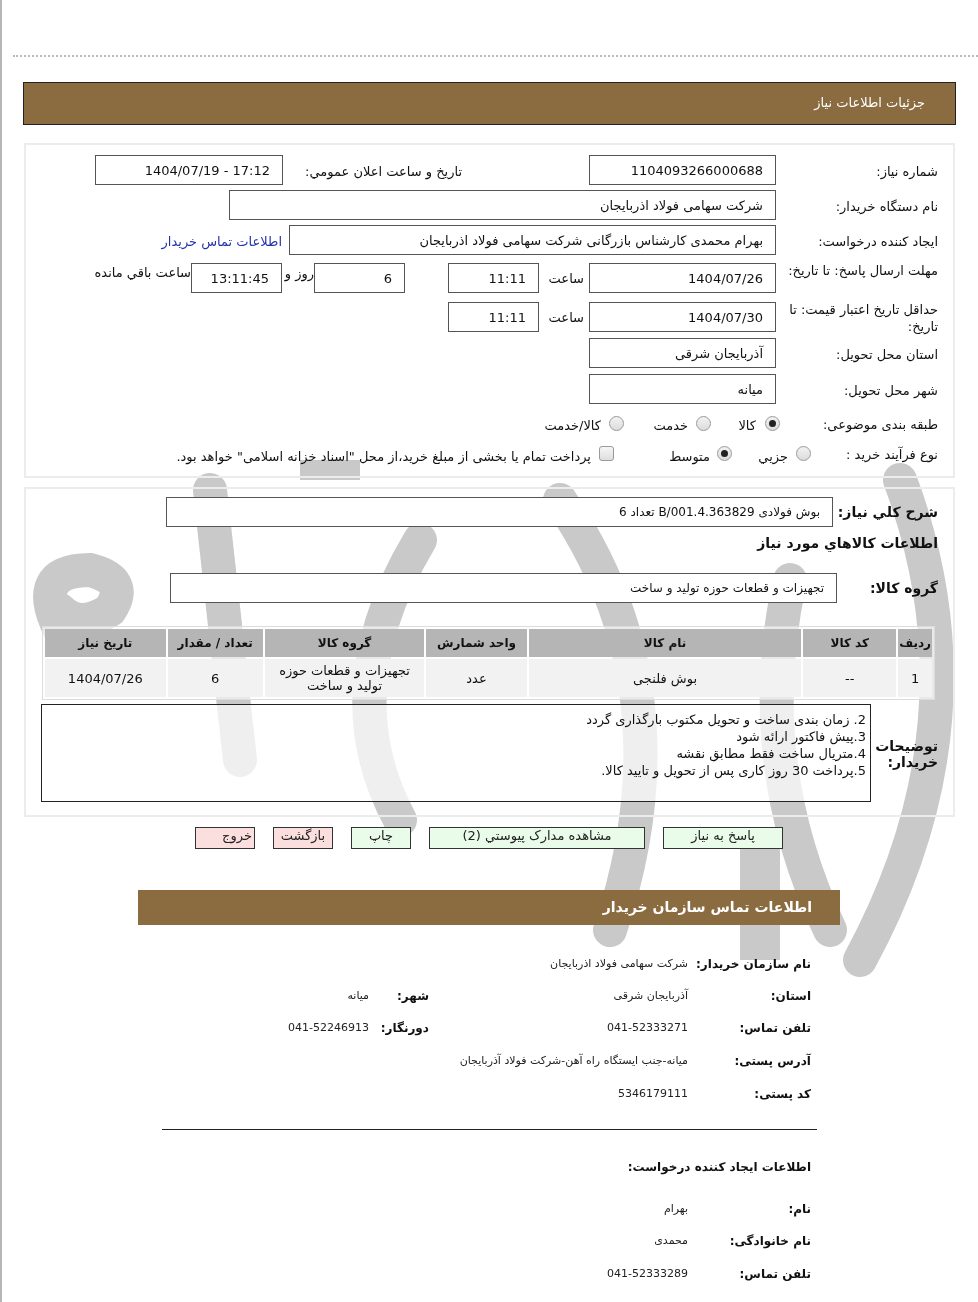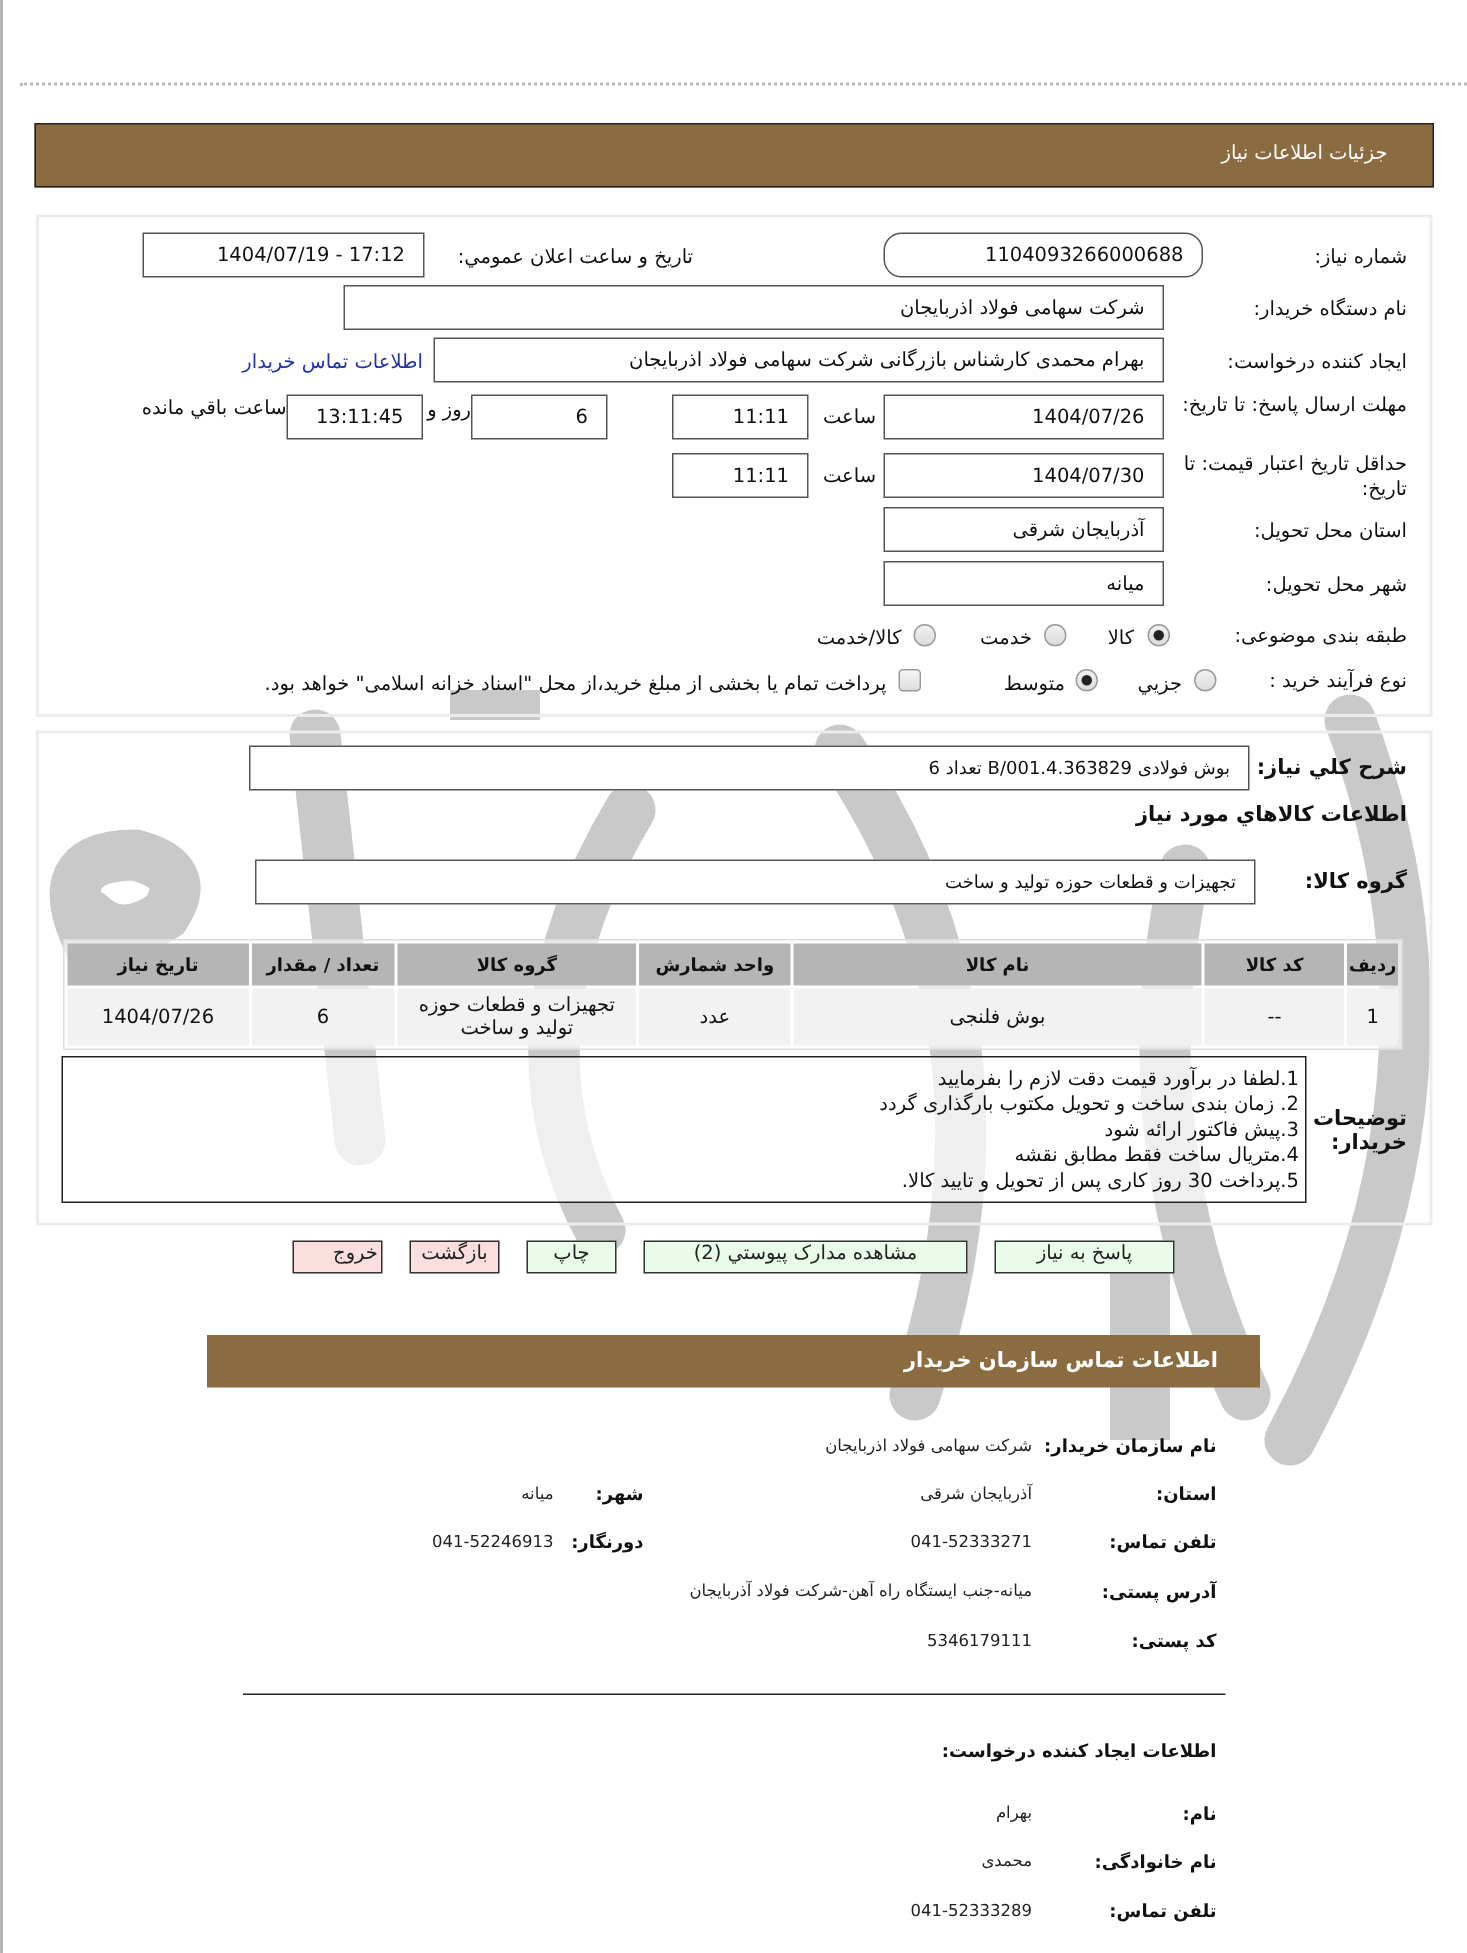--- a/index.html
+++ b/index.html
@@ -99,21 +99,21 @@
   </g>
 </svg>
 
 <div class="title-bar z1">
   <span>جزئیات اطلاعات نیاز</span>
 </div>
 
 <div class="panel" style="left:24px; top:143px; width:931px; height:335px;"></div>
 
 <div class="label z1" style="right:40px; top:163px;">شماره نیاز:</div>
-<div class="box ltr-num z1" style="left:589px; top:155px; width:213px; height:30px;border-radius:12px;">1104093266000688</div>
+<div class="box ltr-num z1" style="left:589px; top:155px; width:187px; height:30px;">1104093266000688</div>
 
 <div class="label z1" style="right:516px; top:163px;">تاریخ و ساعت اعلان عمومي:</div>
 <div class="box ltr-num z1" style="left:95px; top:155px; width:188px; height:30px;">1404/07/19 - 17:12</div>
 
 <div class="label z1" style="right:40px; top:198px;">نام دستگاه خریدار:</div>
 <div class="box z1" style="left:229px; top:190px; width:547px; height:30px;">شرکت سهامی فولاد اذربایجان</div>
 
 <div class="label z1" style="right:40px; top:233px;">ایجاد کننده درخواست:</div>
 <div class="box z1" style="left:289px; top:225px; width:487px; height:30px;">بهرام محمدی کارشناس بازرگانی شرکت سهامی فولاد اذربایجان</div>
 <div class="label link z1" style="right:696px; top:233px;">اطلاعات تماس خریدار</div>
@@ -184,21 +184,20 @@
       <td>عدد</td>
       <td>تجهیزات و قطعات حوزه تولید و ساخت</td>
       <td>6</td>
       <td>1404/07/26</td>
     </tr>
   </tbody>
 </table>
 
 <div class="label bold z1" style="right:40px; top:738px; width:66px; font-size:14px; line-height:16px;">توضیحات خریدار:</div>
 <div class="notes z1">
-  <div>1.لطفا در برآورد قیمت دقت لازم را بفرمایید</div>
   <div>2. زمان بندی ساخت و تحویل مکتوب بارگذاری گردد</div>
   <div>3.پیش فاکتور ارائه شود</div>
   <div>4.متریال ساخت فقط مطابق نقشه</div>
   <div>5.پرداخت 30 روز کاری پس از تحویل و تایید کالا.</div>
 </div>
 
 <div class="btn green z1" style="left:663px; top:827px; width:120px;">پاسخ به نياز</div>
 <div class="btn green z1" style="left:429px; top:827px; width:216px;">مشاهده مدارک پیوستي (2)</div>
 <div class="btn green z1" style="left:351px; top:827px; width:60px;">چاپ</div>
 <div class="btn red z1" style="left:273px; top:827px; width:60px;">بازگشت</div>

